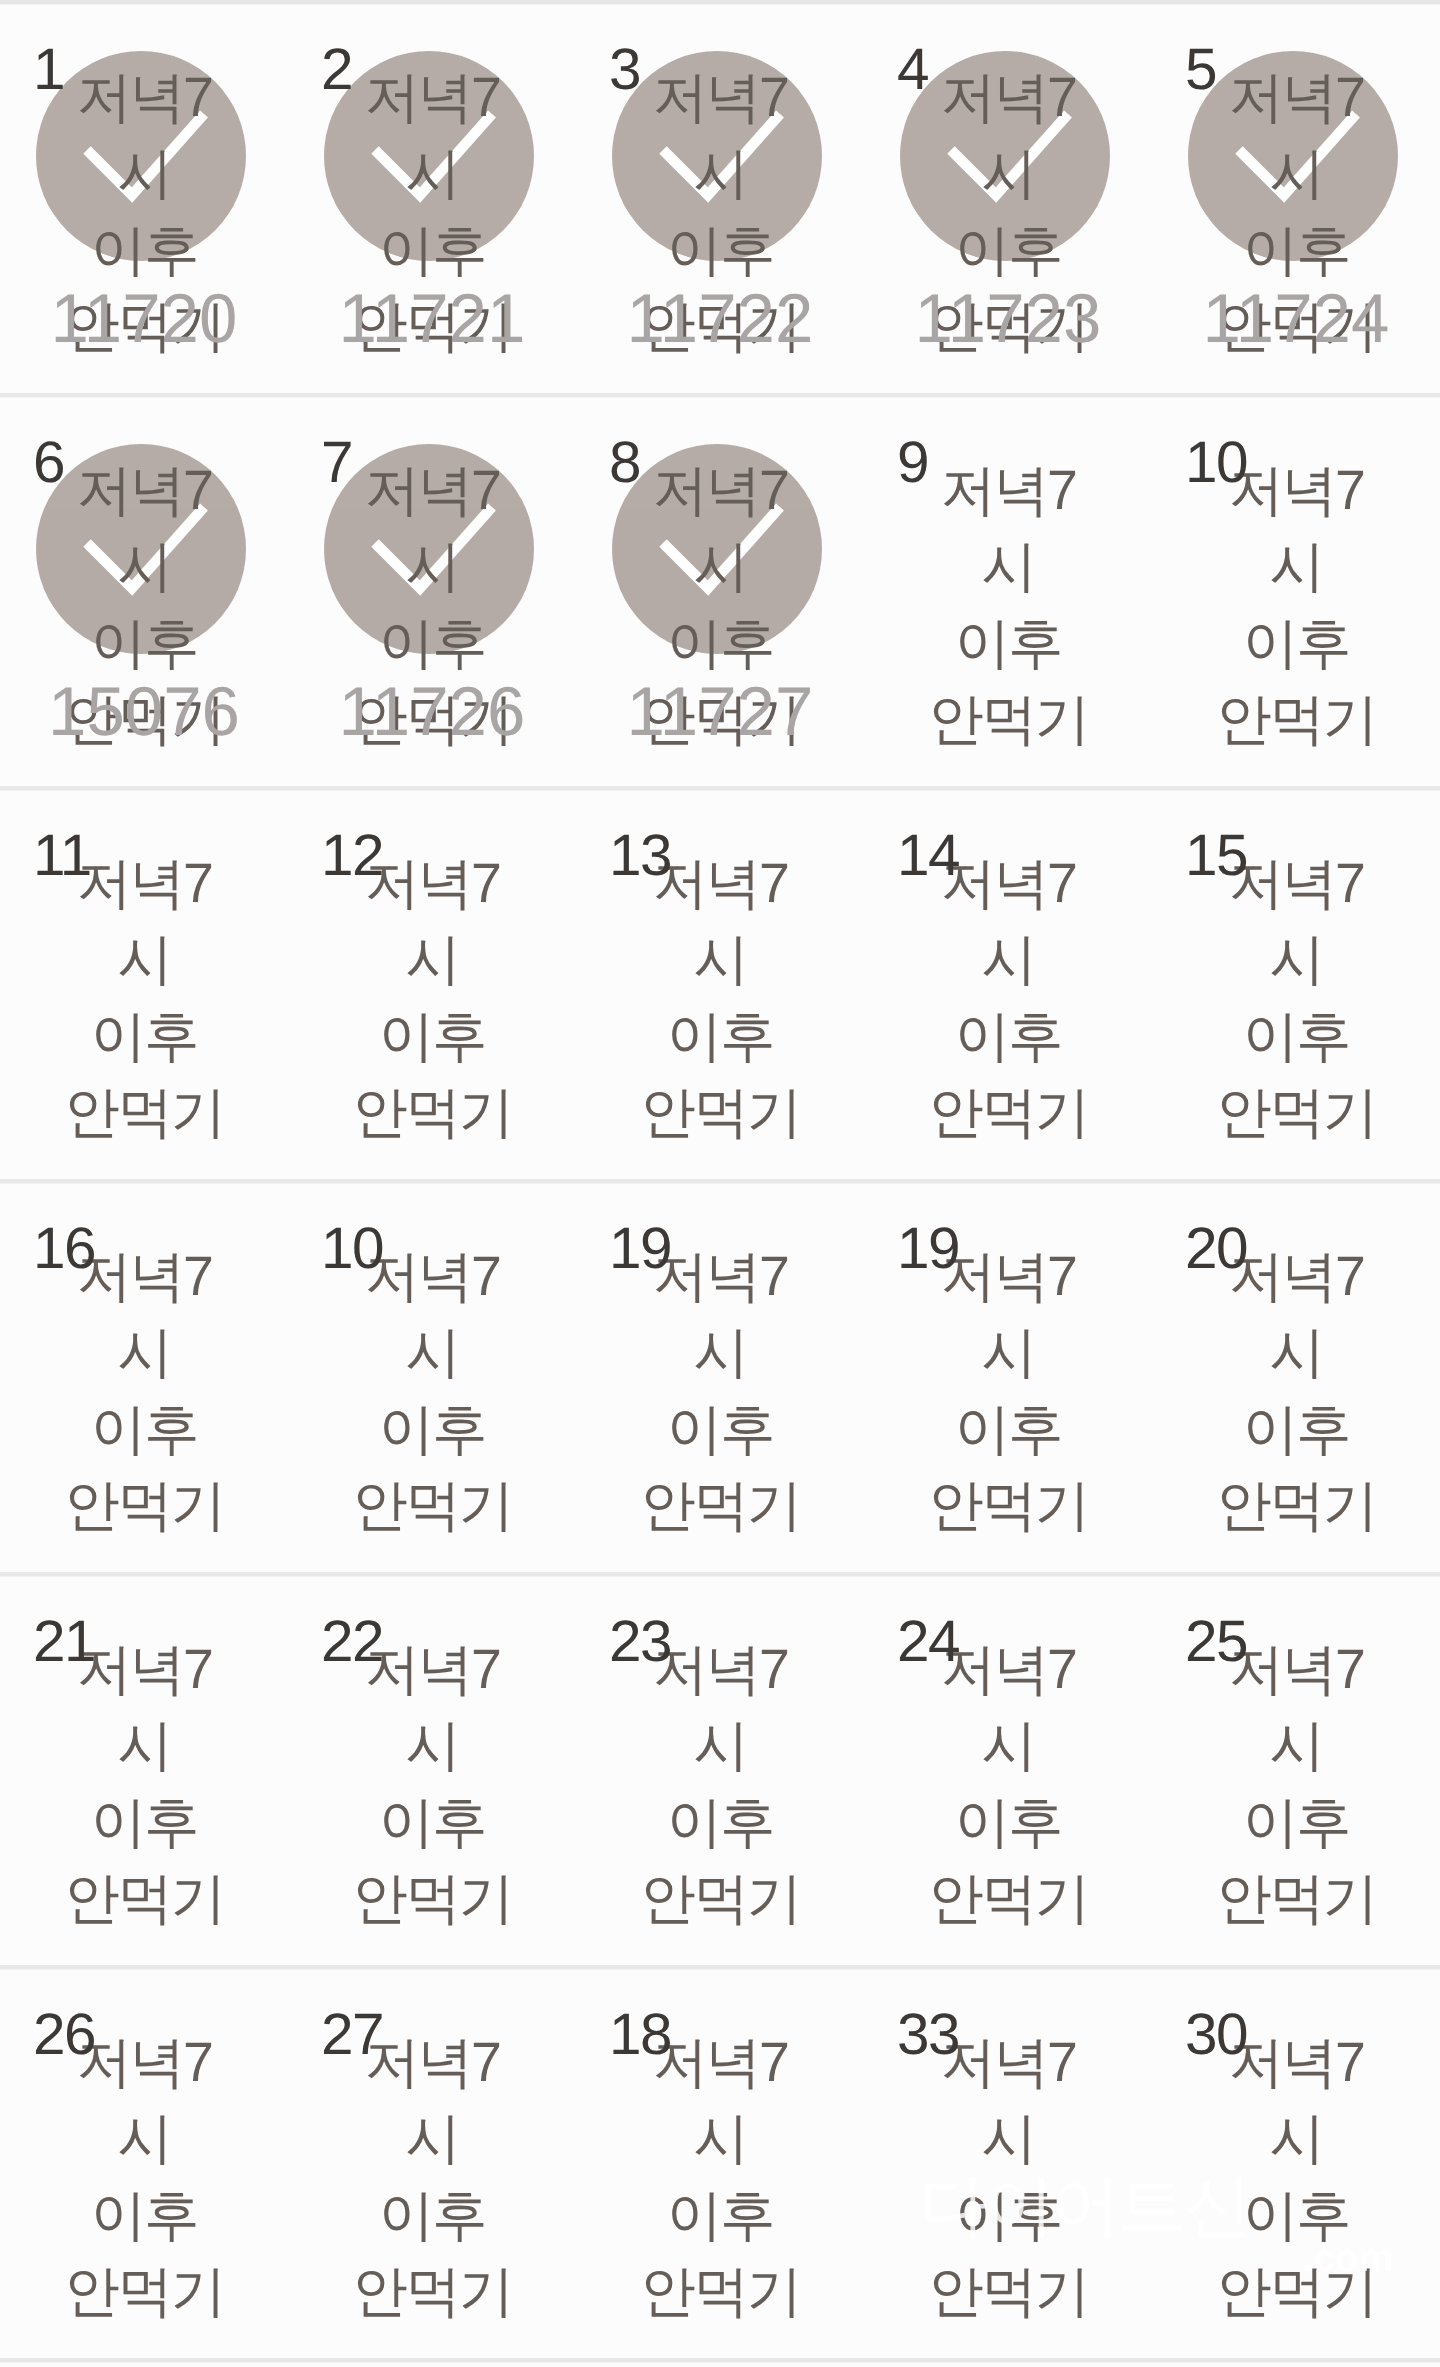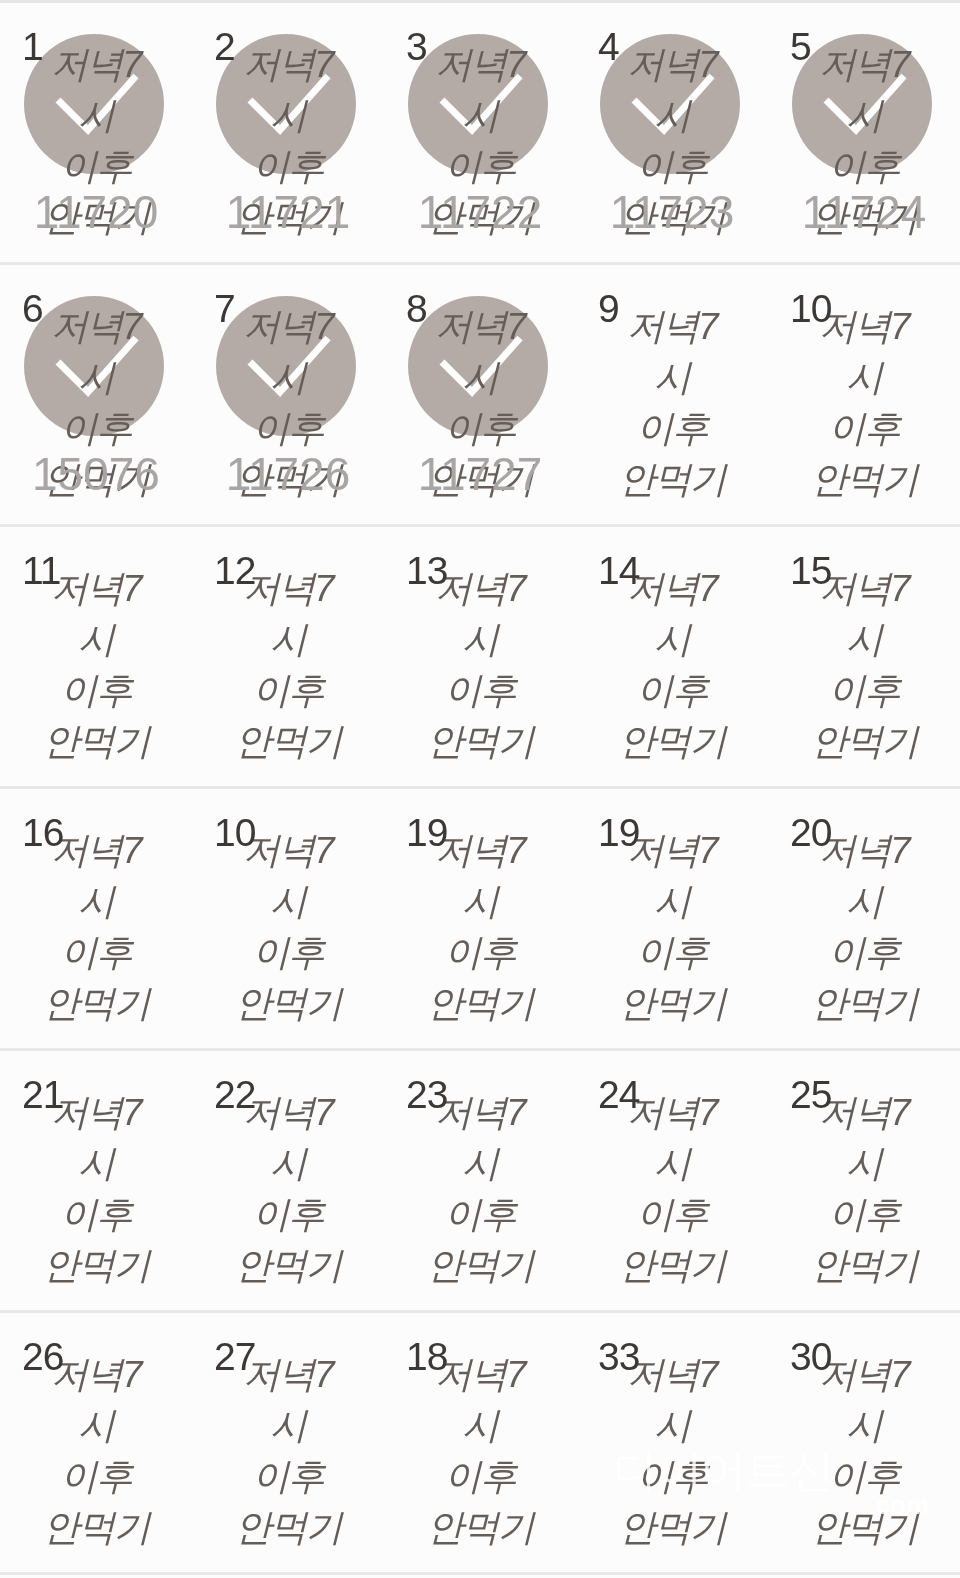--- a/index.html
+++ b/index.html
@@ -81,21 +81,20 @@
     left: 0;
     top: 36px;
     width: 192px;
     text-align: center;
     font-size: 37px;
     line-height: 51px;
     color: #655d58;
     z-index: 3;
     letter-spacing: -1.5px;
     white-space: nowrap;
-    font-style: italic;
   }
   .goal-text .line { display: block; }
   .goal-text .line-clip { display: block; }
 
   
   .date-stamp {
     position: absolute;
     left: 0;
     top: 186px;
     width: 192px;

